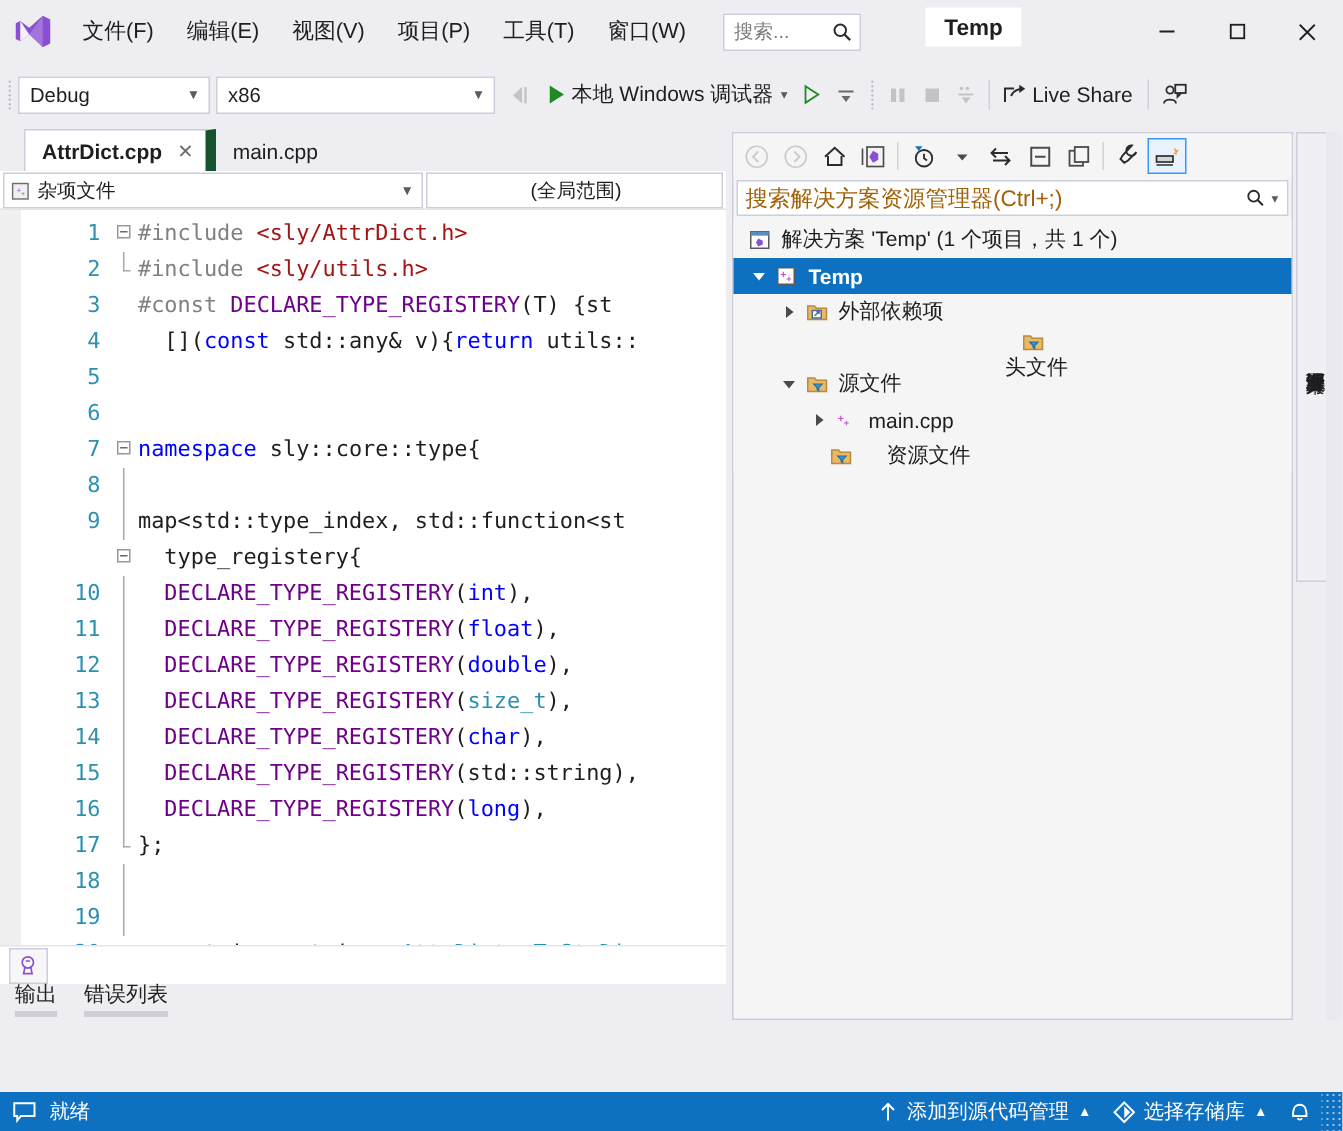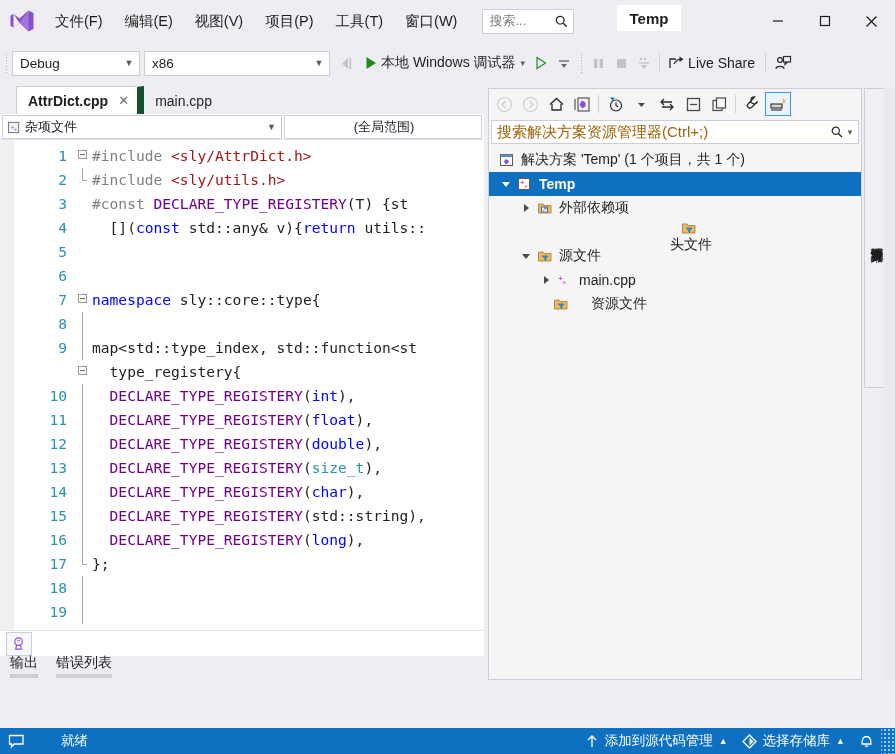--- a/index.html
+++ b/index.html
@@ -202,21 +202,21 @@
     position: absolute; left: 884px; top: 88px; width: 11px; height: 592px; background: #e9e9ef;
   }
 
   
   .statusbar {
     position: absolute; left: 0; bottom: 0; width: 895px; height: 26px;
     background: #0e70c0; color: #ffffff; display: flex; align-items: center;
     font-size: 13.5px;
   }
   .sb-left { display: flex; align-items: center; padding-left: 8px; }
-  .sb-ready { padding-left: 8px; white-space: nowrap; margin-left: 28px; }
+  .sb-ready { padding-left: 8px; white-space: nowrap; }
   .sb-spacer { flex: 1; }
   .sb-item { display: flex; align-items: center; padding: 0 7px; height: 26px; white-space: nowrap; }
   .sb-item .txt { padding-left: 6px; }
   .sb-item .up { padding-left: 6px; font-size: 9px; }
   .sb-grip {
     width: 14px; height: 26px;
     background-image: radial-gradient(rgba(255,255,255,.6) 34%, transparent 35%);
     background-size: 4px 4px; background-position: 2px 12px;
   }
   svg { display: block; }

